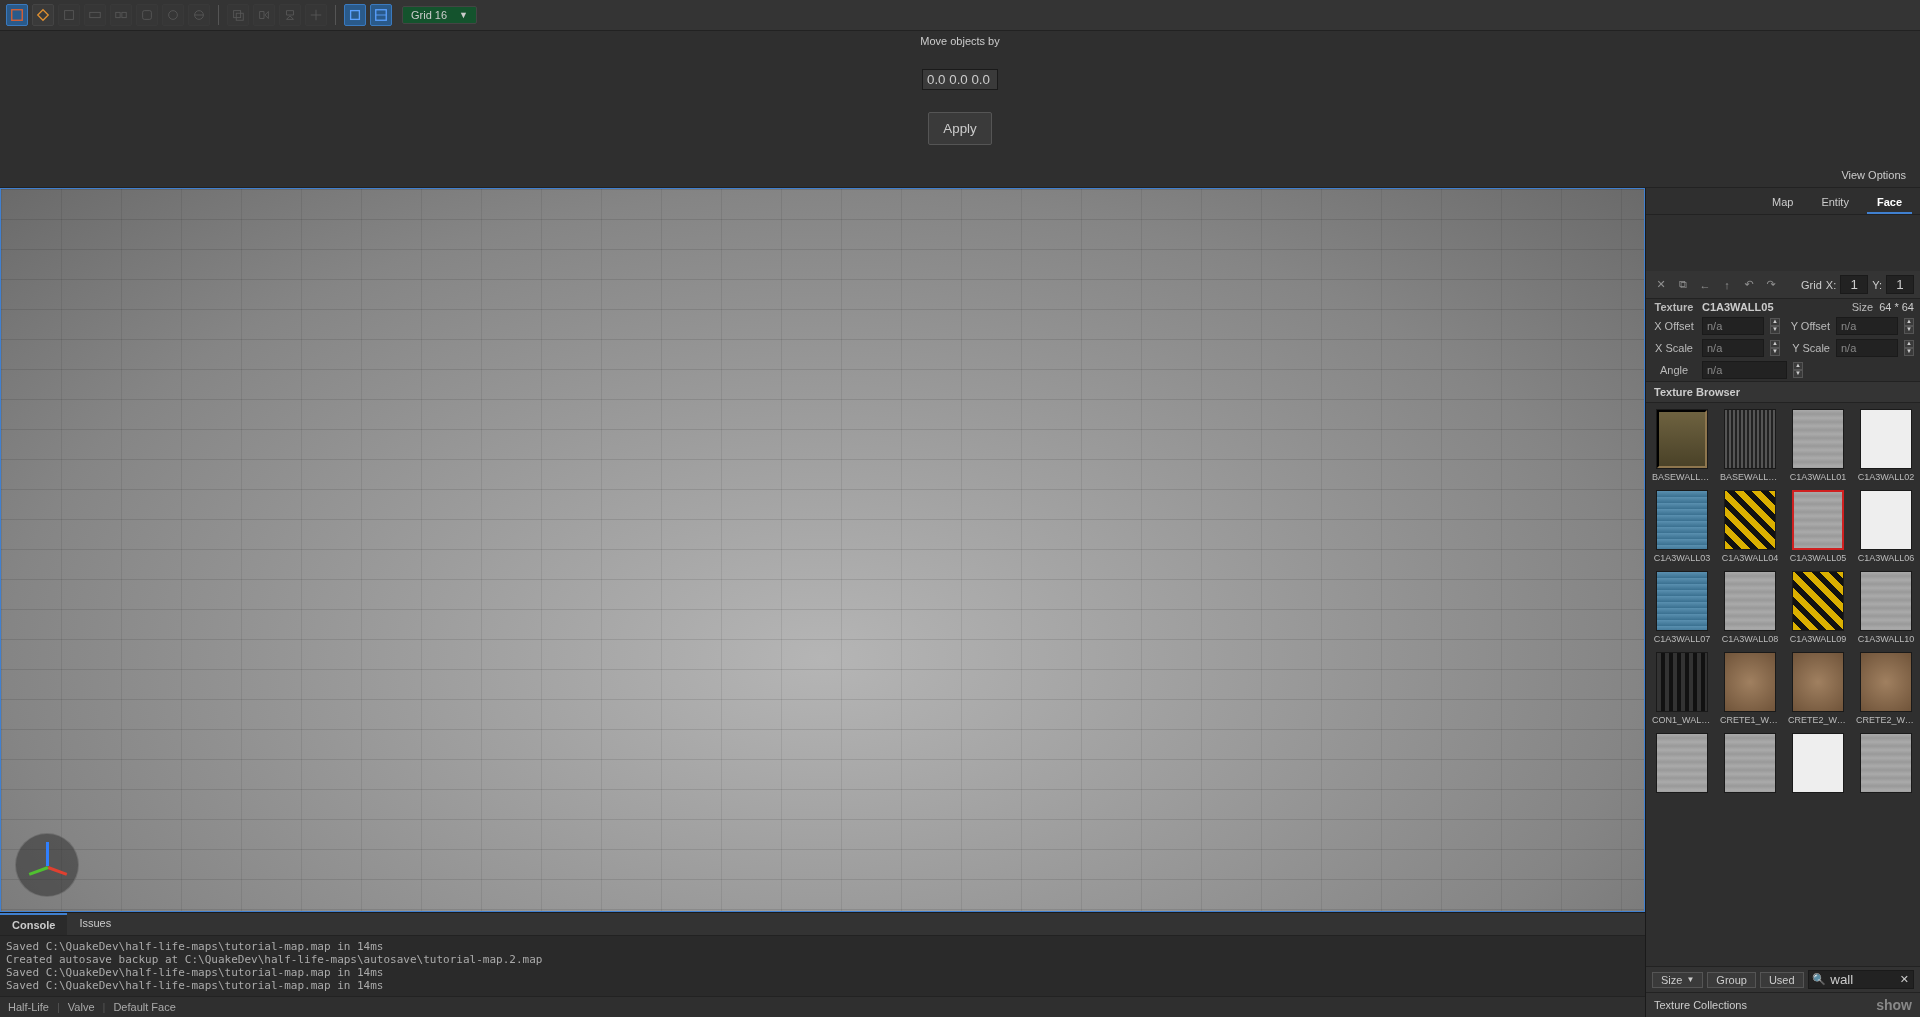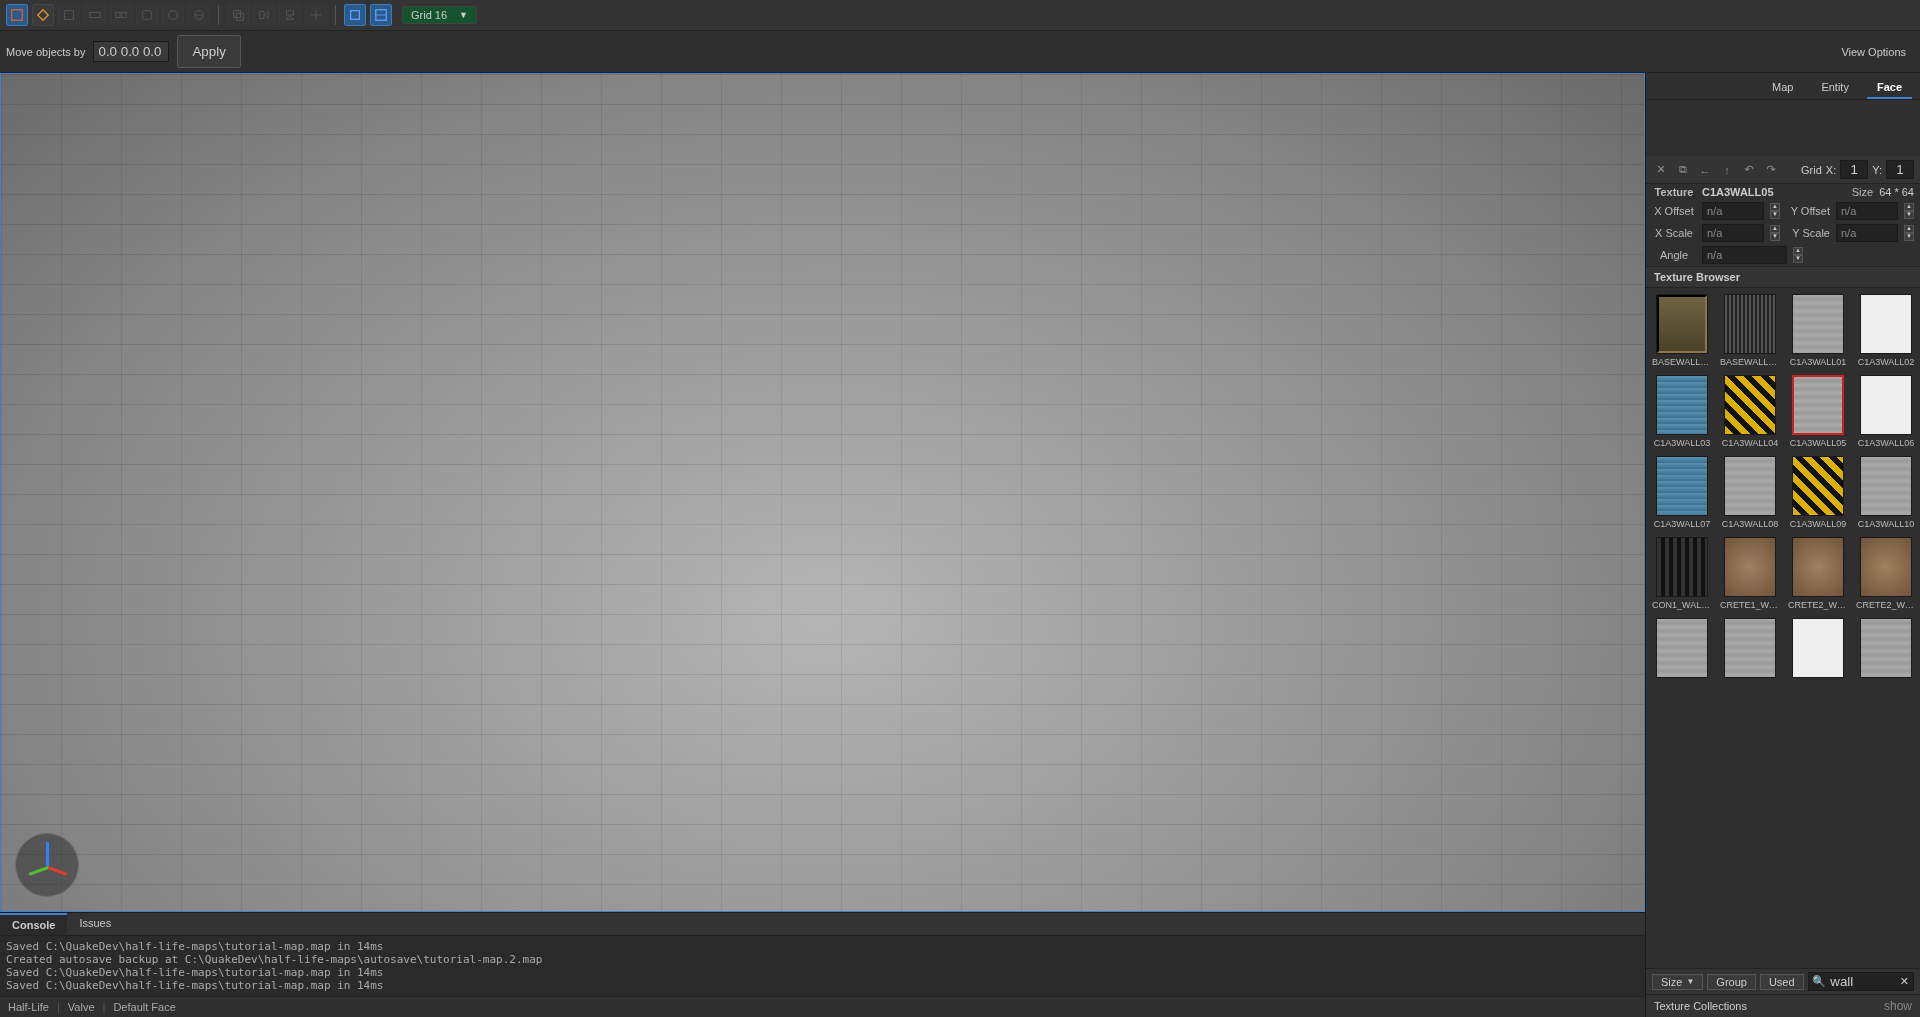--- a/index.html
+++ b/index.html
@@ -14,21 +14,21 @@
 .toolbar { display: flex; align-items: center; background: #343434; padding: 4px 6px; border-bottom: 1px solid #222; gap: 4px; }
 .tbtn { width: 22px; height: 22px; display: flex; align-items: center; justify-content: center; border: 1px solid #444; background: #3a3a3a; border-radius: 2px; cursor: pointer; }
 .tbtn.active { background: #2a5a8a; border-color: #3a7abf; }
 .tbtn.dim { opacity: 0.35; }
 .tbtn svg { width: 14px; height: 14px; }
 .tsep { width: 1px; height: 20px; background: #555; margin: 0 4px; }
 .grid-select { display: flex; align-items: center; gap: 4px; background: #14532d; border: 1px solid #444; padding: 2px 8px; border-radius: 2px; cursor: pointer; margin-left: 6px; }
 .grid-select .arrow { font-size: 9px; margin-left: 8px; }
 
 
-.movebar { display: flex; align-items: center; background: #2f2f2f; padding: 4px 6px; border-bottom: 1px solid #222; gap: 8px; }
+.movebar { display: flex; align-items: center; background: #2f2f2f; padding: 4px 6px; border-bottom: 1px solid #222; gap: 22px; flex-direction: column; }
 .movein { background: #3a3a3a; border: 1px solid #1a1a1a; color: #ccc; padding: 2px 4px; width: 76px; }
 .btn { background: #3a3a3a; color: #ccc; border: 1px solid #555; padding: 8px 14px; cursor: pointer; border-radius: 2px; }
 .viewopts { margin-left: auto; padding: 2px 8px; cursor: pointer; }
 
 
 .main { display: flex; flex: 1; min-height: 0; }
 .viewport-col { display: flex; flex-direction: column; flex: 1; min-width: 0; }
 .viewport-3d { flex: 1; background: #8e8e8e; position: relative; overflow: hidden; border: 1px solid #4080d0; }
 .brick-wall { position: absolute; inset: 0; background:
   linear-gradient(rgba(0,0,0,0.1) 1px, transparent 1px) 0 0/100% 30px,
@@ -83,21 +83,21 @@
 .panel-v { background: repeating-linear-gradient(90deg,#333,#333 4px,#111 4px,#111 8px); }
 .crete { background: radial-gradient(circle,#a08060,#70543a); }
 .tanpanel { background: linear-gradient(#6e6240,#4a4228); border:2px inset #3a3020; height:100%; width:100%; box-sizing:border-box; }
 .vent { background: repeating-linear-gradient(90deg,#555,#555 2px,#222 2px,#222 4px); width:24px; height:22px; margin:auto; margin-bottom: 18px;}
 
 .tex-filters { display: flex; align-items: center; padding: 3px 6px; gap: 4px; border-top: 1px solid #222; background: #333; }
 .tex-filters .drop { background: #3a3a3a; border: 1px solid #555; padding: 1px 8px; display:flex; align-items:center; gap:4px; cursor:pointer; }
 .tex-filters .search { flex: 1; display: flex; align-items: center; background: #222; border: 1px solid #1a1a1a; padding: 1px 4px; gap: 4px; }
 .tex-filters .search input { background: transparent; border: none; color: #ccc; width: 100%; outline: none; }
 .tex-coll { padding: 4px 8px; background: #333; border-top: 1px solid #222; display:flex; align-items:center; }
-.tex-coll .show { margin-left:auto; color:#888; font-size:12px; cursor:pointer; }
+.tex-coll .show { margin-left:auto; color:#888; font-size:14px; cursor:pointer;font-weight:bold; }
 
 ::-webkit-scrollbar { width: 10px; }
 ::-webkit-scrollbar-track { background: #2a2a2a; }
 ::-webkit-scrollbar-thumb { background: #555; border-radius: 2px; }
 </style>
 </head>
 <body>
 
 <div class="app">
 

